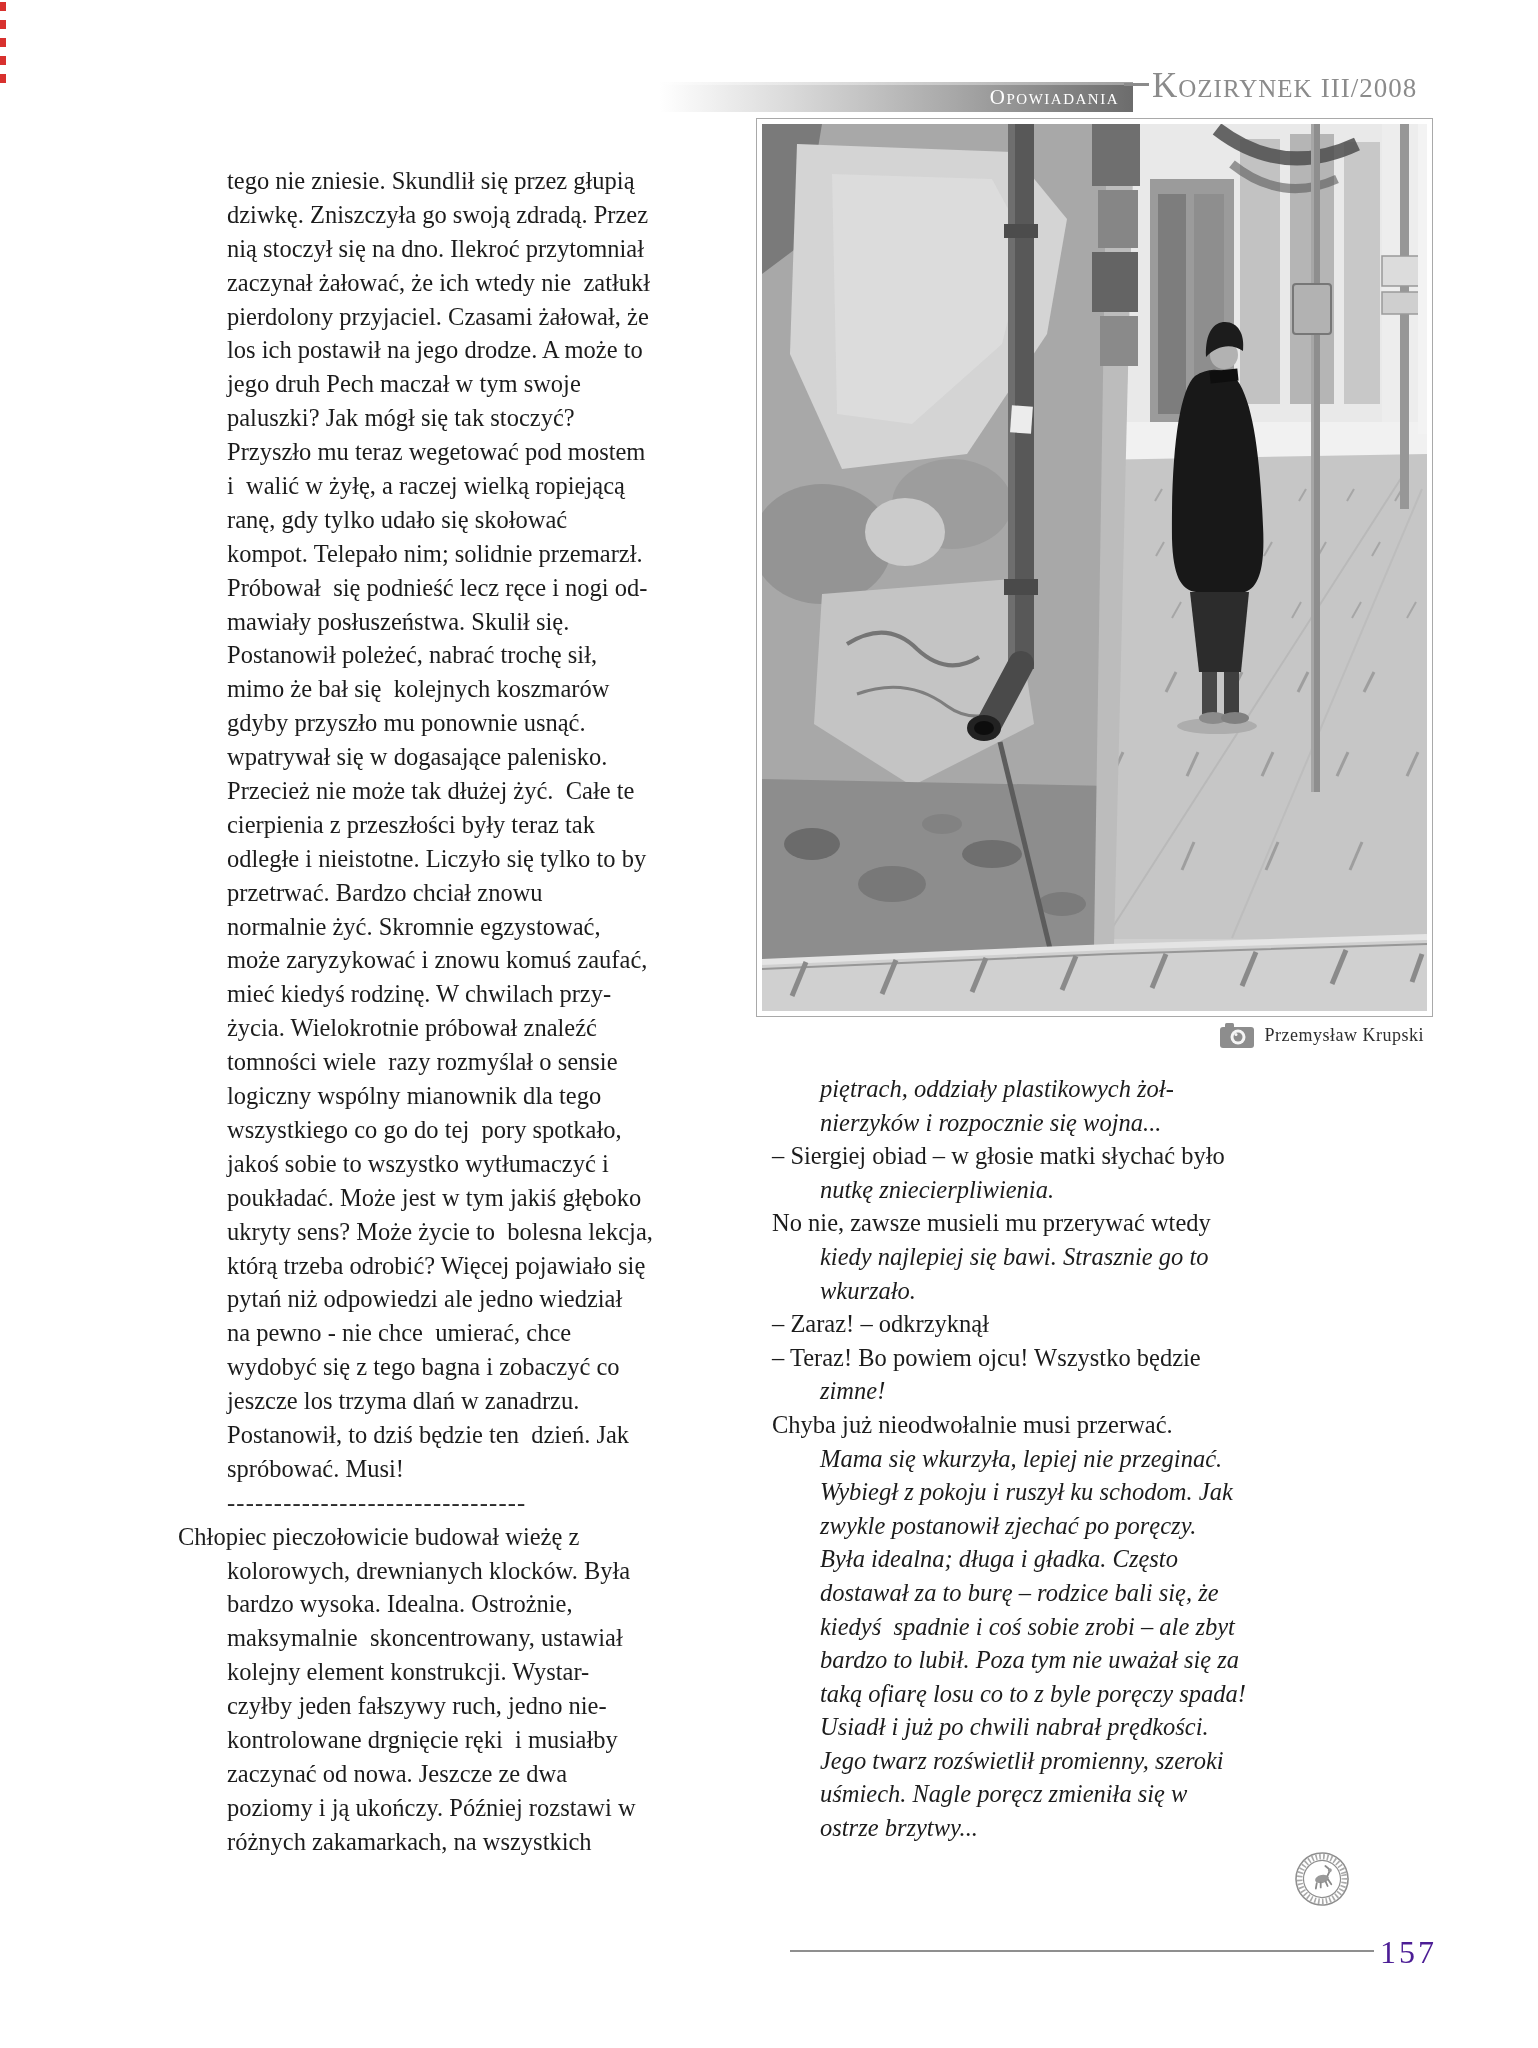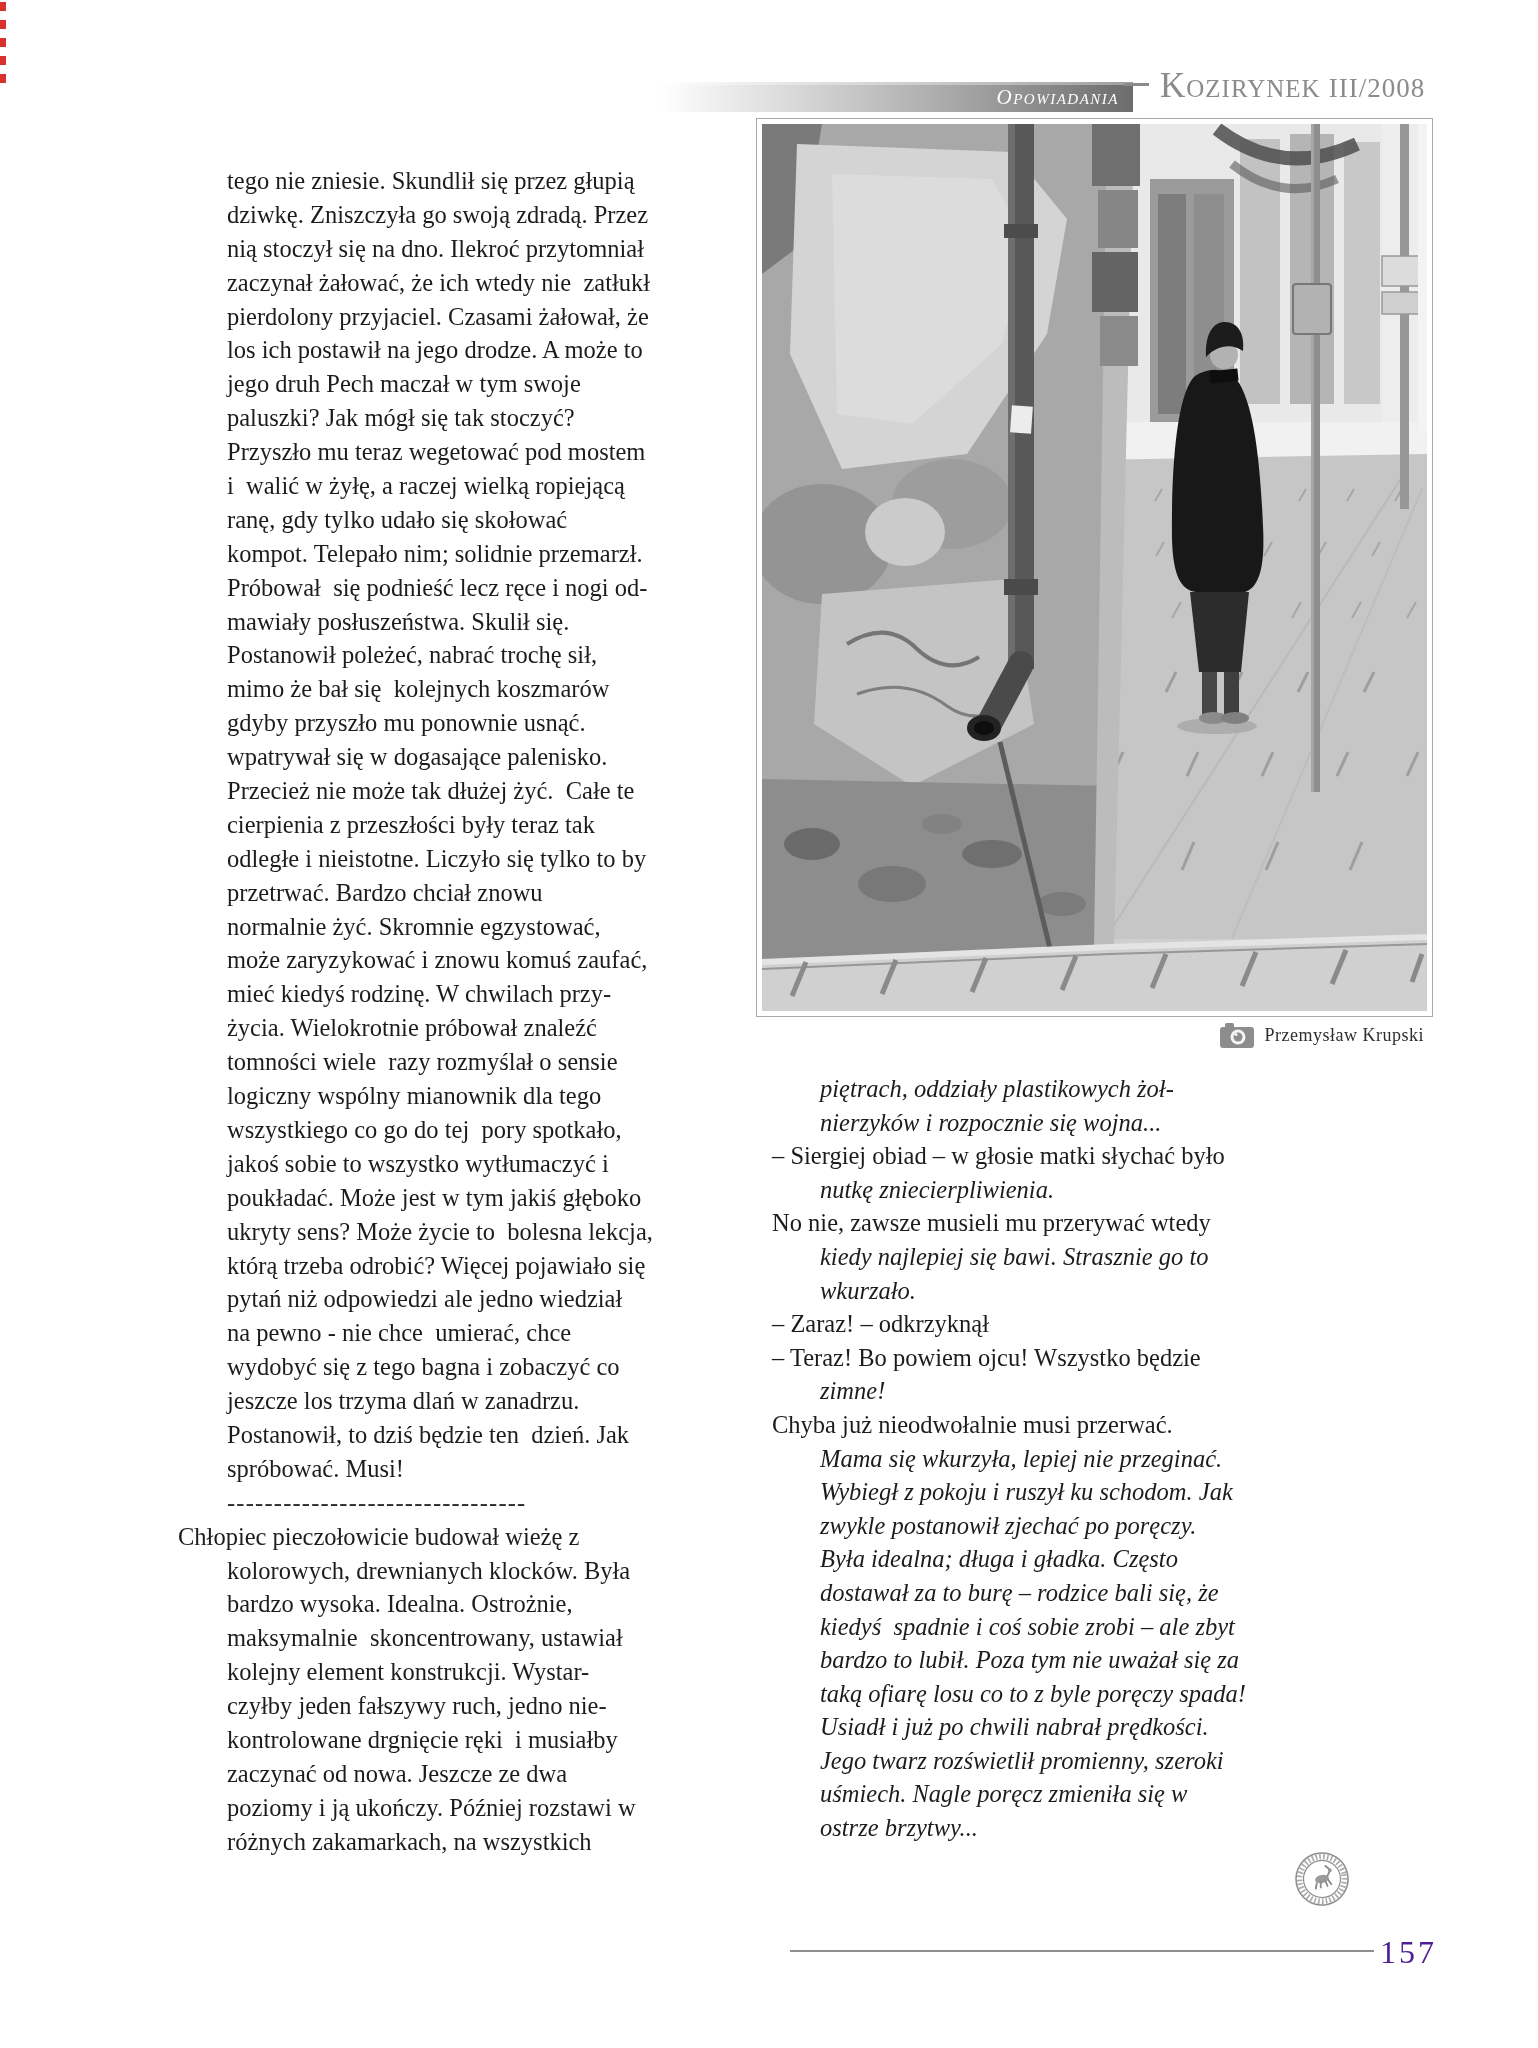--- a/index.html
+++ b/index.html
@@ -6,23 +6,23 @@
   .page{position:relative;width:1538px;height:2048px;background:#ffffff;overflow:hidden;
         font-family:"Liberation Serif", serif;color:#1c1c1c;}
   
   .crop-marks{position:absolute;left:0;top:2px;width:6px;height:88px;
     background:repeating-linear-gradient(to bottom,#d8312e 0 9px,transparent 9px 18px);}
   
   .section-bar{position:absolute;left:660px;top:82px;width:473px;height:30px;
     background:linear-gradient(to bottom,rgba(255,255,255,.35) 0 3px,rgba(255,255,255,0) 3px),
                linear-gradient(to right,rgba(240,240,240,0) 0,#d9d9d9 28%,#a8a8a8 62%,#6c6c6c 100%);
     display:flex;align-items:center;justify-content:flex-end;padding-right:14px;box-sizing:border-box;}
-  .section-label{font-variant:small-caps;color:#ffffff;font-size:21px;letter-spacing:1.5px;font-style:italic;}
+  .section-label{font-variant:small-caps;color:#ffffff;font-size:21px;letter-spacing:1.5px;}
   .title-dash{position:absolute;left:1124px;top:83px;width:25px;height:3px;background:#8b8b8b;}
-  .mag-title{position:absolute;left:1152px;top:66px;color:#8b8b8b;white-space:nowrap;margin-left:8px;}
+  .mag-title{position:absolute;left:1152px;top:66px;color:#8b8b8b;white-space:nowrap;}
   .mag-name{font-variant:small-caps;font-size:35px;letter-spacing:1px;}
   .mag-issue{font-size:27px;letter-spacing:1px;margin-left:8px;}
   
   .leftcol{position:absolute;left:178px;top:164px;width:580px;}
   .leftcol .line{height:33.9px;line-height:33.9px;font-size:24.5px;white-space:pre;}
   .leftcol .indent{padding-left:49px;}
   .leftcol .dashes{padding-left:49px;letter-spacing:1.2px;color:#2a2a2a;}
   .rightcol{position:absolute;left:772px;top:1072px;width:640px;}
   .rightcol .line{height:33.6px;line-height:33.6px;font-size:24.5px;white-space:pre;}
   .rightcol .indent{padding-left:48px;font-style:italic;}

